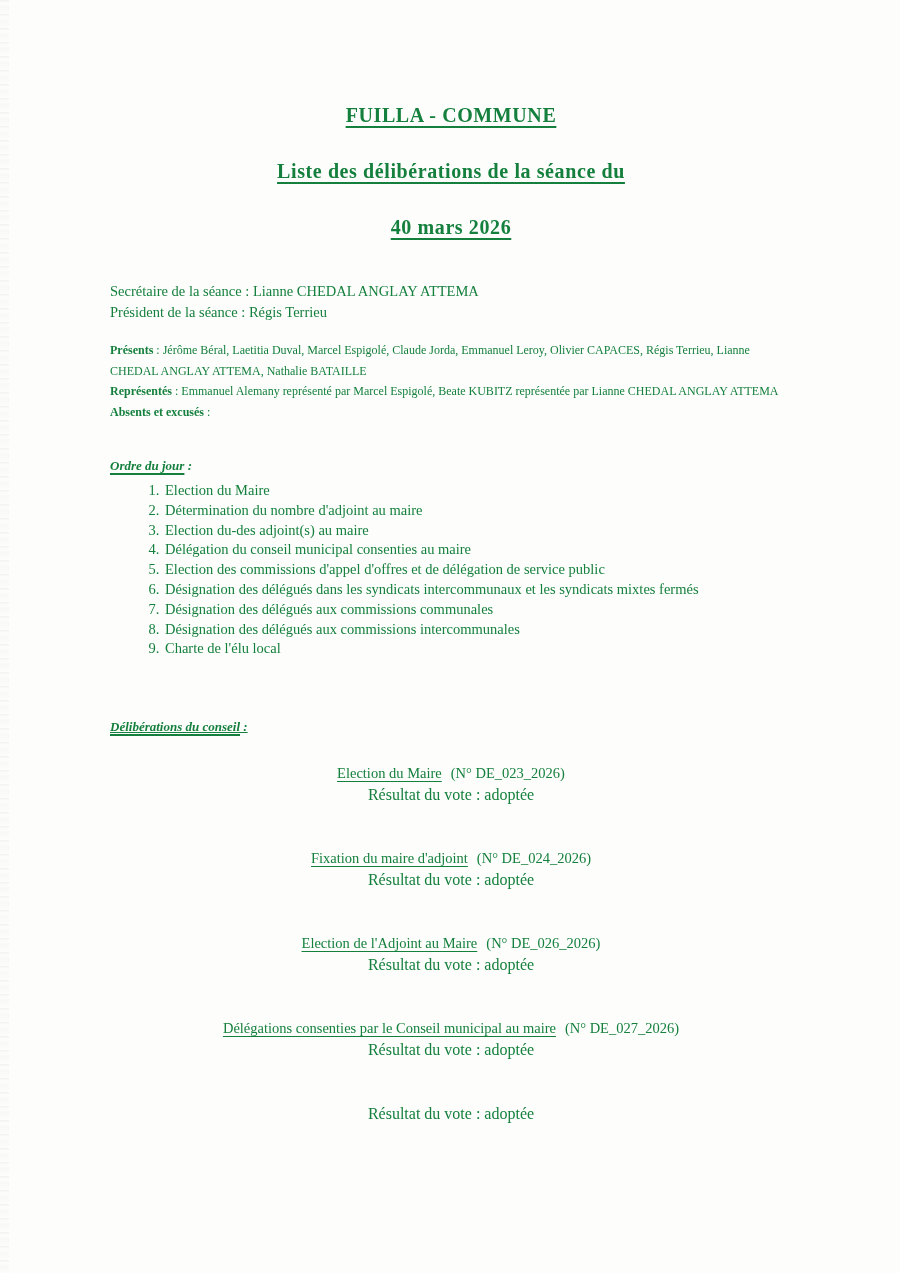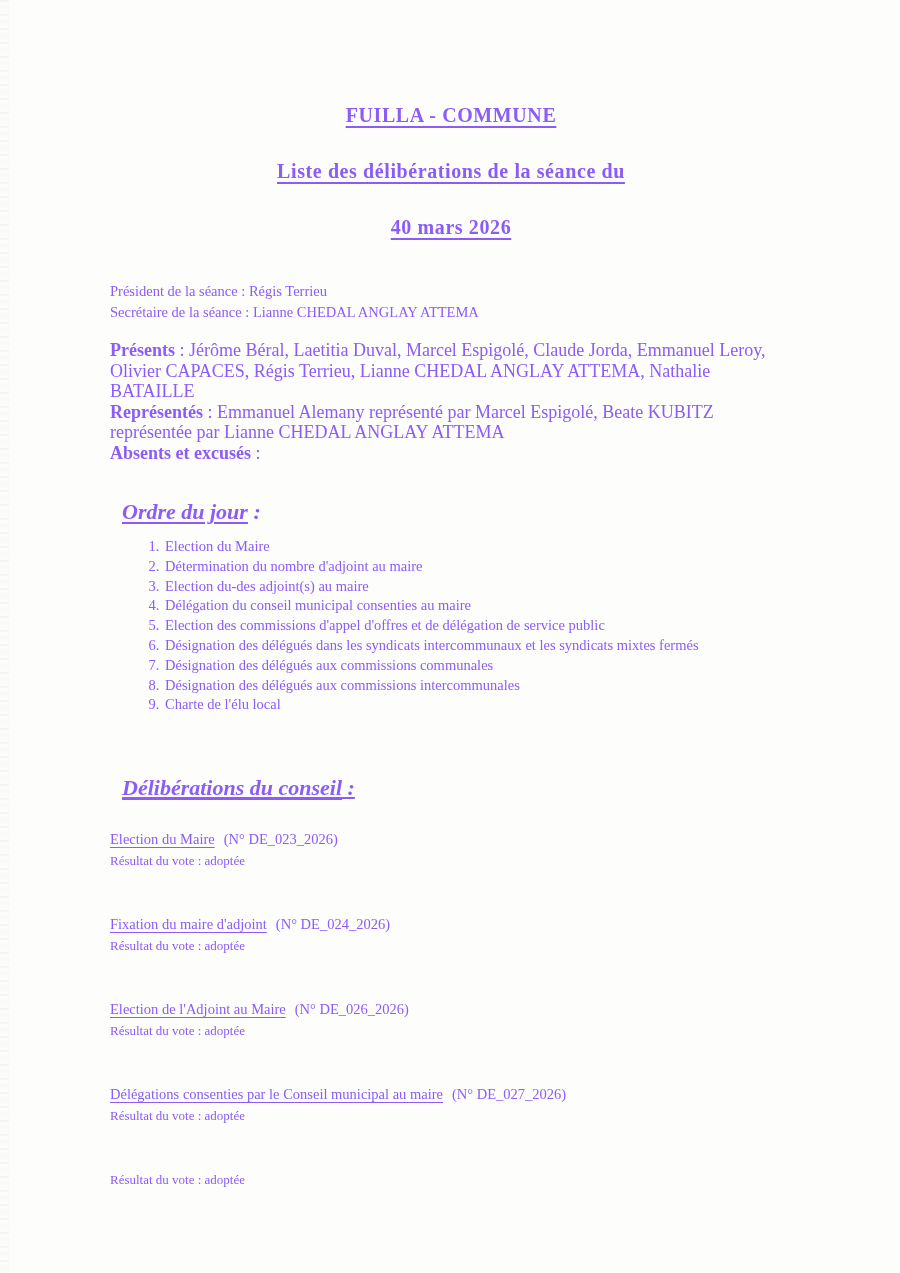--- a/index.html
+++ b/index.html
@@ -8,21 +8,21 @@
     background: #e8e8e6;
   }
   .page {
     position: relative;
     width: 900px;
     height: 1273px;
     margin: 0 auto;
     background: #fdfdfc;
     overflow: hidden;
     font-family: "Liberation Serif", "DejaVu Serif", serif;
-    color: #8b5cf6;
+    color: #15803d;
   }
   
   .scan-edge {
     position: absolute;
     left: 0; top: 0; bottom: 0;
     width: 9px;
     background:
       repeating-linear-gradient(
         to bottom,
         rgba(70,70,70,0.10) 0px,
@@ -52,81 +52,81 @@
   .doc-title.date { margin-bottom: 42px; }
 
   .meta p {
     margin: 0;
     font-size: 14.5px;
     line-height: 21px;
   }
 
   .attendance {
     margin-top: 17px;
-    font-size: 18px;
+    font-size: 12px;
     line-height: 20.5px;
   }
   .attendance p { margin: 0; }
   .bold { font-weight: bold; }
 
   .section-heading {
-    font-size: 22px;
+    font-size: 13px;
     font-weight: bold;
     font-style: italic;
-    margin: 12px;
+    margin: 0;
   }
   .section-heading .underlined {
     text-decoration: underline;
     text-decoration-thickness: 1.5px;
     text-underline-offset: 3px;
   }
   .heading-ordre { margin-top: 36px; }
   .heading-delib { margin-top: 60px; text-decoration: underline; }
 
   ol.agenda {
     margin: 7px 0 0 0;
     padding-left: 53px;
     font-size: 14.5px;
     line-height: 19.8px;
   }
   ol.agenda li { padding-left: 2px; }
 
   .delib-list { margin-top: 28px; }
-  .delib-item { margin: 6px 0 43px 0; }
+  .delib-item { margin: 6px 0 43px 0; text-align: center; }
   .delib-title-line {
     font-size: 14.5px;
     line-height: 21px;
     margin: 0;
   }
   .delib-title {
     text-decoration: underline;
     text-underline-offset: 3px;
   }
   .delib-ref { margin-left: 9px; }
   .delib-result {
-    font-size: 13px;
+    font-size: 16px;
     line-height: 21px;
     margin: 0;
   }
 </style>
 </head>
 <body>
 
 <div class="page">
   <div class="scan-edge"></div>
 
   <div class="content">
 
     <h1 class="doc-title"><span>FUILLA - COMMUNE</span></h1>
     <h1 class="doc-title"><span>Liste des délibérations de la séance du</span></h1>
     <h1 class="doc-title date"><span>40 mars 2026</span></h1>
 
     <div class="meta">
+      <p>Secrétaire de la séance : Lianne CHEDAL ANGLAY ATTEMA</p>
       <p>Président de la séance : Régis Terrieu</p>
-      <p>Secrétaire de la séance : Lianne CHEDAL ANGLAY ATTEMA</p>
     </div>
 
     <div class="attendance">
       <p><span class="bold">Présents</span><span> : Jérôme Béral, Laetitia Duval, Marcel Espigolé, Claude Jorda, Emmanuel Leroy, Olivier CAPACES, Régis Terrieu, Lianne CHEDAL ANGLAY ATTEMA, Nathalie BATAILLE</span></p>
       <p><span class="bold">Représentés</span><span> : Emmanuel Alemany représenté par Marcel Espigolé, Beate KUBITZ représentée par Lianne CHEDAL ANGLAY ATTEMA</span></p>
       <p><span class="bold">Absents et excusés</span><span> :</span></p>
     </div>
 
     <h2 class="section-heading heading-ordre"><span class="underlined">Ordre du jour</span><span> :</span></h2>
 

